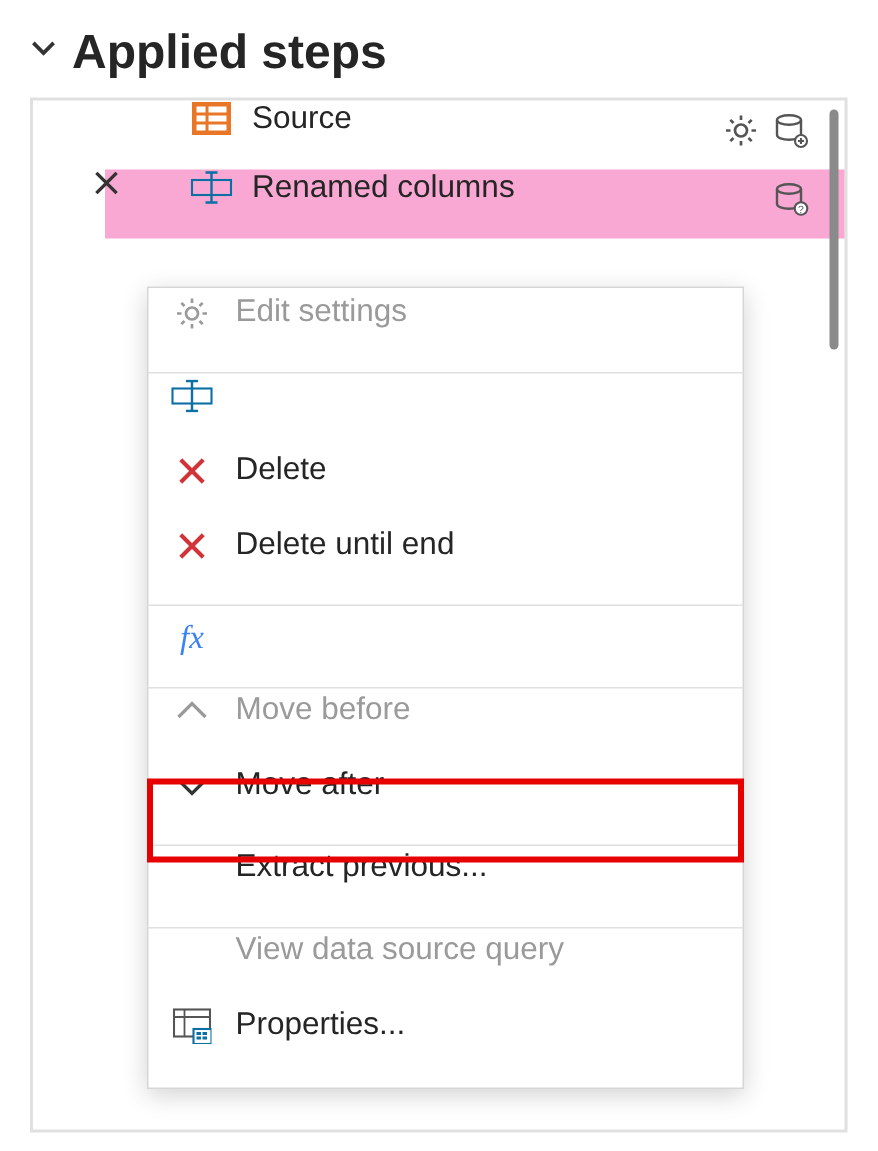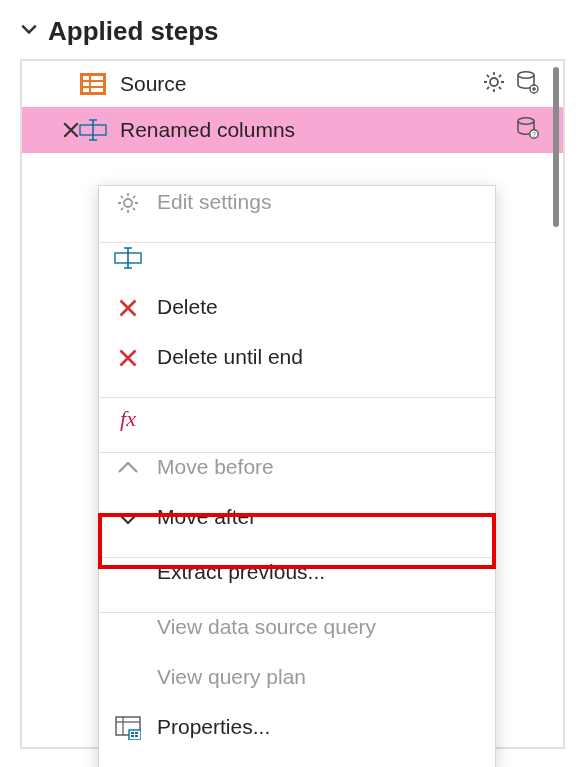--- a/index.html
+++ b/index.html
@@ -1,22 +1,22 @@
 <!DOCTYPE html>
 <html><head>
   <meta charset="utf-8">
   <style>
     * { box-sizing: border-box; margin: 0; padding: 0; }
     body { font-family: "Segoe UI", Arial, sans-serif; font-size: 20px; background: #fff; width: 585px; height: 767px; overflow: hidden; color: #252525; }
     .container { padding: 16px 20px; }
     .header { display: flex; align-items: center; gap: 10px; margin-bottom: 12px; }
     .header-toggle svg { width: 18px; height: 18px; }
-    .header-title { font-size: 26px; font-weight: 600; }
+    .header-title { font-size: 32px; font-weight: 600; }
     .panel { border: 2px solid #e0e0e0; background: #fff; position: relative; height: 690px; }
-    .step-row { display: flex; align-items: center; height: 46px; padding: 0 23px 0 28px; gap: 12px; }
+    .step-row { display: flex; height: 46px; padding: 0 23px 0 28px; gap: 12px; margin-left: 48px; }
     .step-row.selected { background: #f9a8d4; }
     .step-row .spacer { flex: 1; }
     .step-label { font-size: 21px; }
     .close-icon { width: 22px; position: absolute; left: 40px; display:flex; }
     .step-icon { width: 30px; height: 24px; display:flex; align-items:center; justify-content:center; }
     .trailing-icons { display: flex; align-items: center; gap: 8px; }
     .scroll-indicator { position: absolute; right: 4px; top: 6px; width: 6px; height: 160px; background: #8a8a8a; border-radius: 3px; }
 
     .context-menu { position: absolute; left: 76px; top: 124px; width: 398px; background: #fff; border: 1px solid #d6d6d6; box-shadow: 0 4px 16px rgba(0,0,0,0.18); padding: 4px 0; }
     .menu-item { display: flex; align-items: flex-start; height: 50px; padding: 0 14px; font-size: 21px; gap: 14px; }
@@ -132,21 +132,21 @@
         <span class="menu-icon">
           <svg width="20" height="20" viewBox="0 0 16 16">
               <path d="M2 2 L14 14 M14 2 L2 14" stroke="#d13438" stroke-width="2.2"></path>
             </svg>
         </span>
         <span>Delete until end</span>
       </div>
       <div class="separator"></div>
       <div class="menu-item">
         <span class="menu-icon">
-          <span style="font-family: 'Times New Roman', serif; font-style: italic; font-size: 22px; color:#be185d;margin-top:12px;">fx</span>
+          <span style="font-family: 'Times New Roman', serif; font-style: italic; font-size: 22px; color:#3b82f6;margin-top:12px;">fx</span>
         </span>
       </div>
       <div class="separator"></div>
       <div class="menu-item disabled">
         <span class="menu-icon">
           <svg width="22" height="14" viewBox="0 0 22 14">
               <path d="M2 11 L11 2 L20 11" fill="none" stroke="#9a9a9a" stroke-width="2.2"></path>
             </svg>
         </span>
         <span>Move before</span>
@@ -162,24 +162,20 @@
       <div class="separator"></div>
       <div class="menu-item">
         <span class="icon-gap"></span>
         <span>Extract previous...</span>
       </div>
       <div class="separator"></div>
       <div class="menu-item disabled">
         <span class="icon-gap"></span>
         <span>View data source query</span>
       </div>
-      <div class="menu-item disabled">
-        <span class="icon-gap"></span>
-        <span>View query plan</span>
-      </div>
       <div class="menu-item">
         <span class="menu-icon">
           <svg width="26" height="24" viewBox="0 0 26 24">
               <rect x="1" y="1" width="24" height="18" fill="none" stroke="#555" stroke-width="1.4"></rect>
               <line x1="1" y1="6" x2="25" y2="6" stroke="#555" stroke-width="1.2"></line>
               <line x1="8" y1="1" x2="8" y2="19" stroke="#555" stroke-width="1.2"></line>
               <rect x="14" y="14" width="12" height="10" fill="#fff" stroke="#0b6fa4" stroke-width="1.4"></rect>
               <rect x="16" y="16" width="3" height="2" fill="#0b6fa4"></rect>
               <rect x="20" y="16" width="3" height="2" fill="#0b6fa4"></rect>
               <rect x="16" y="19" width="3" height="2" fill="#0b6fa4"></rect>

